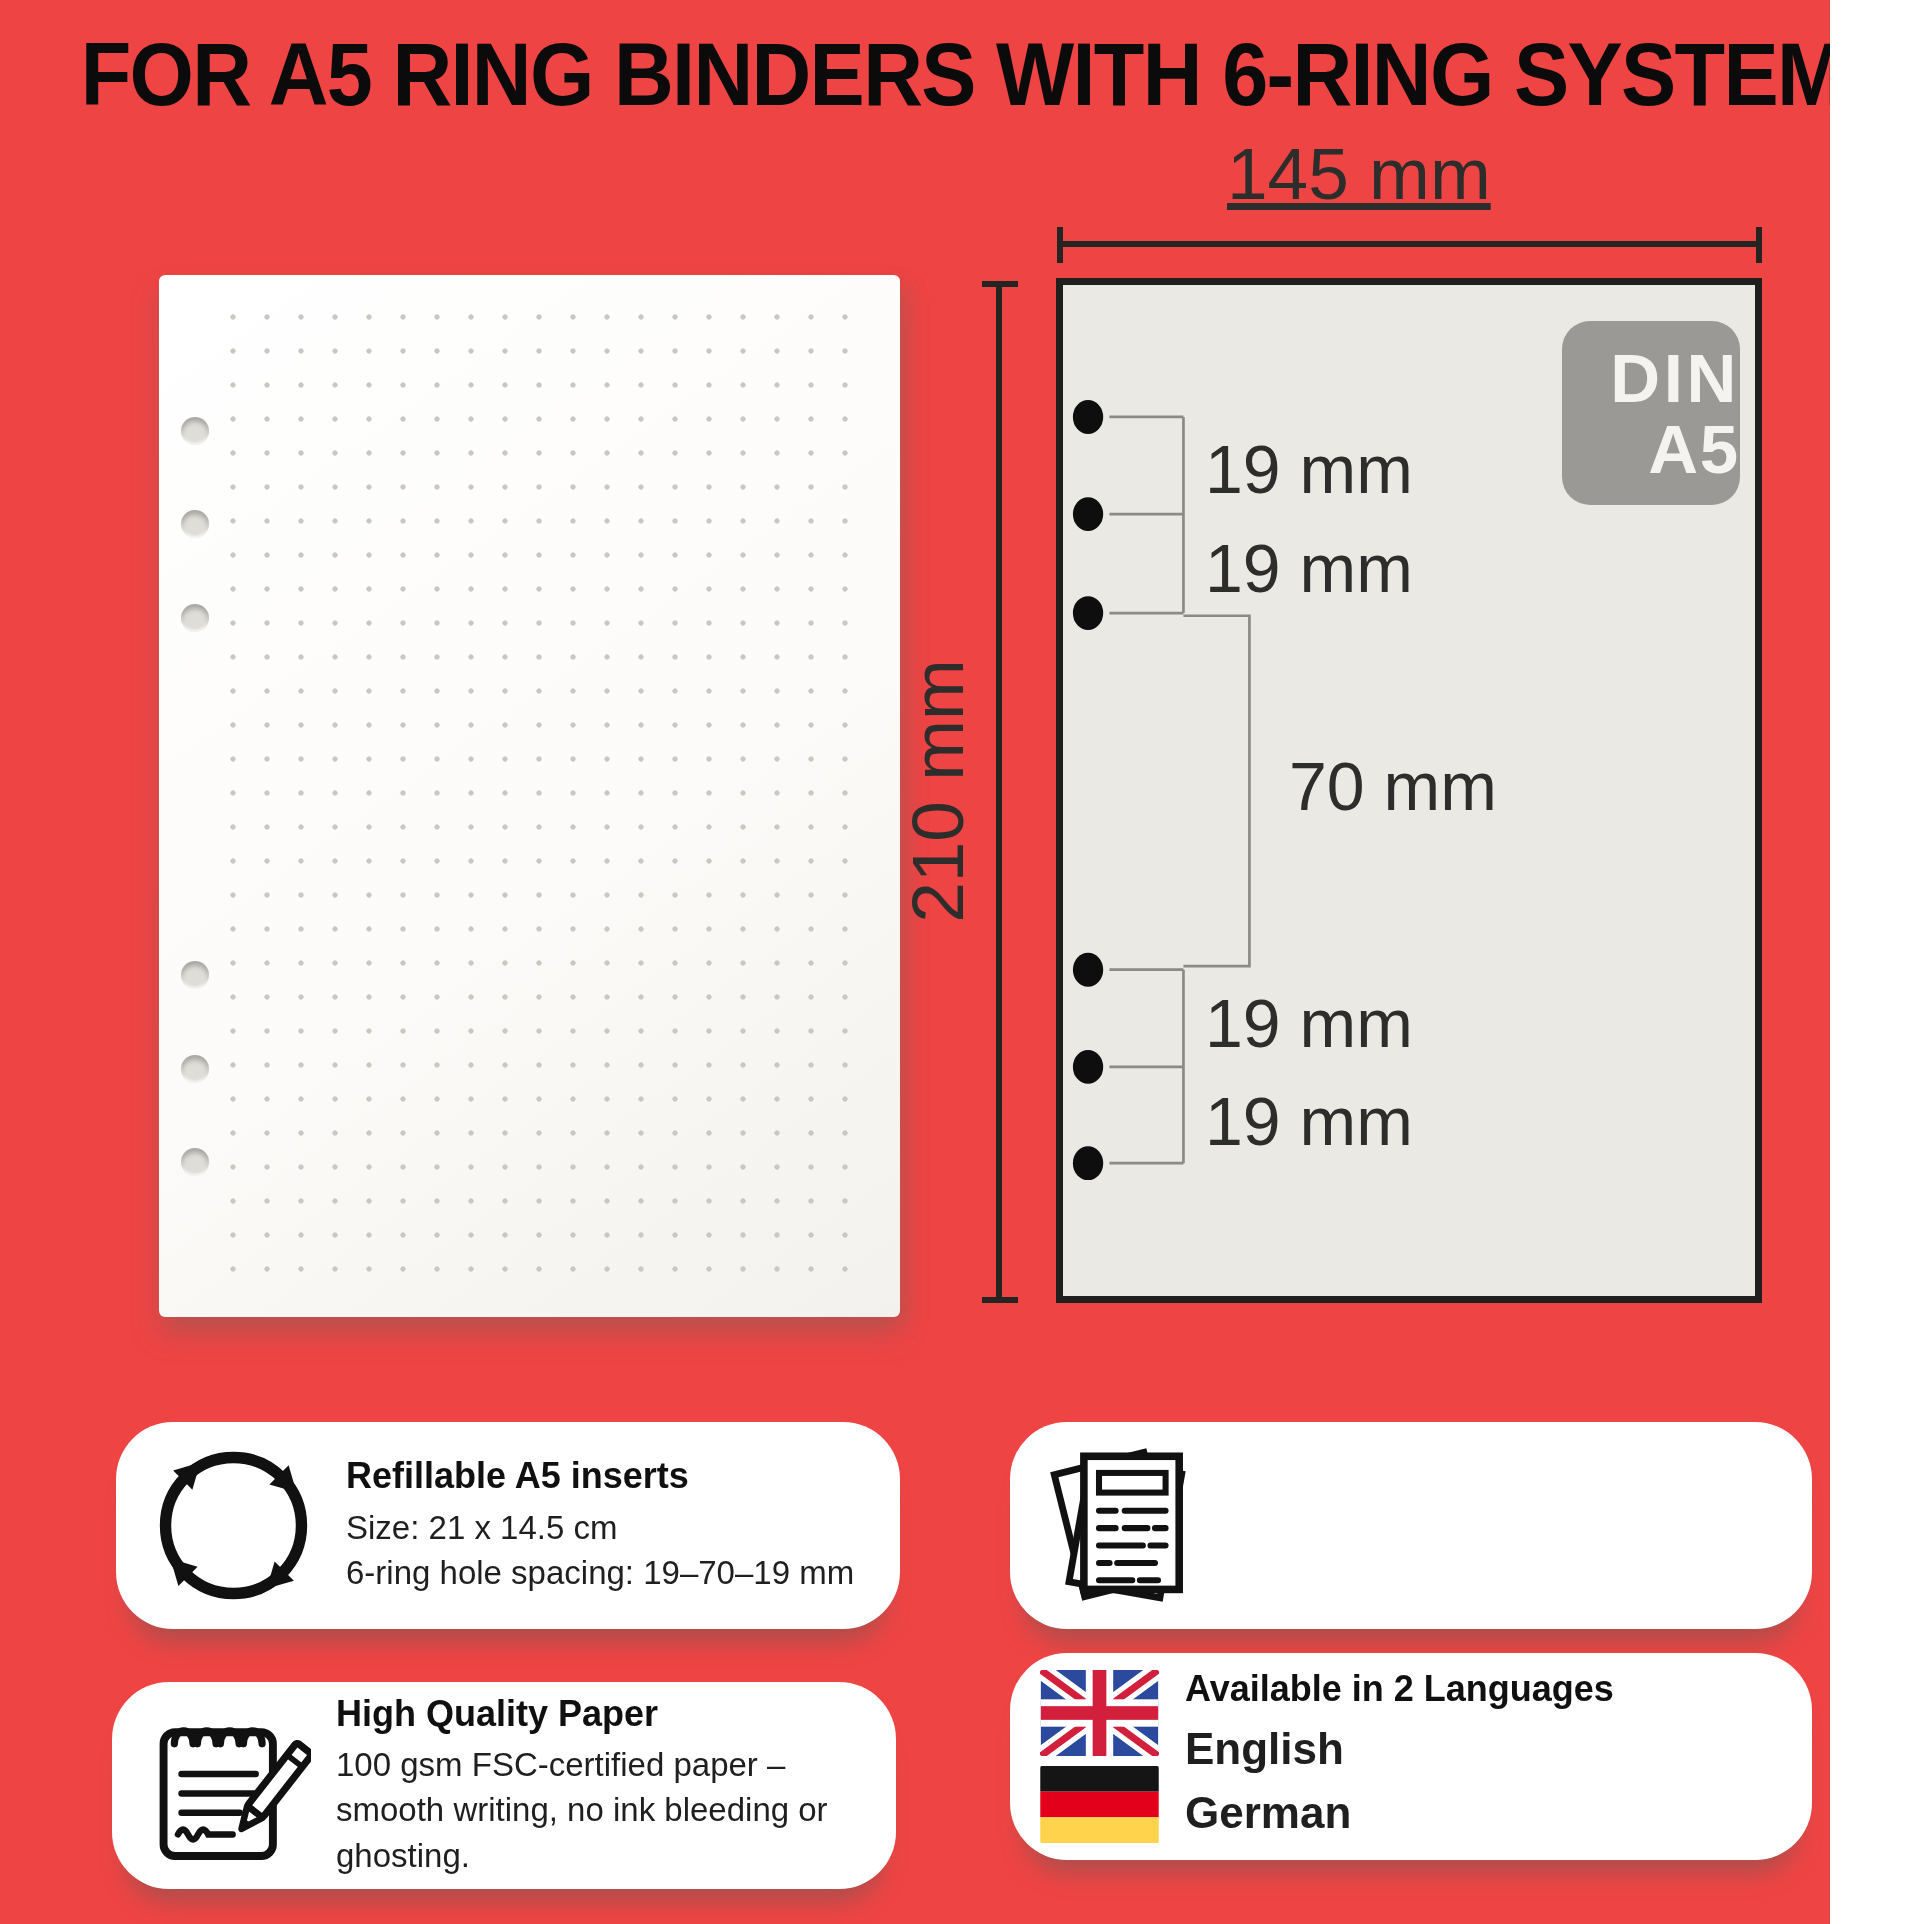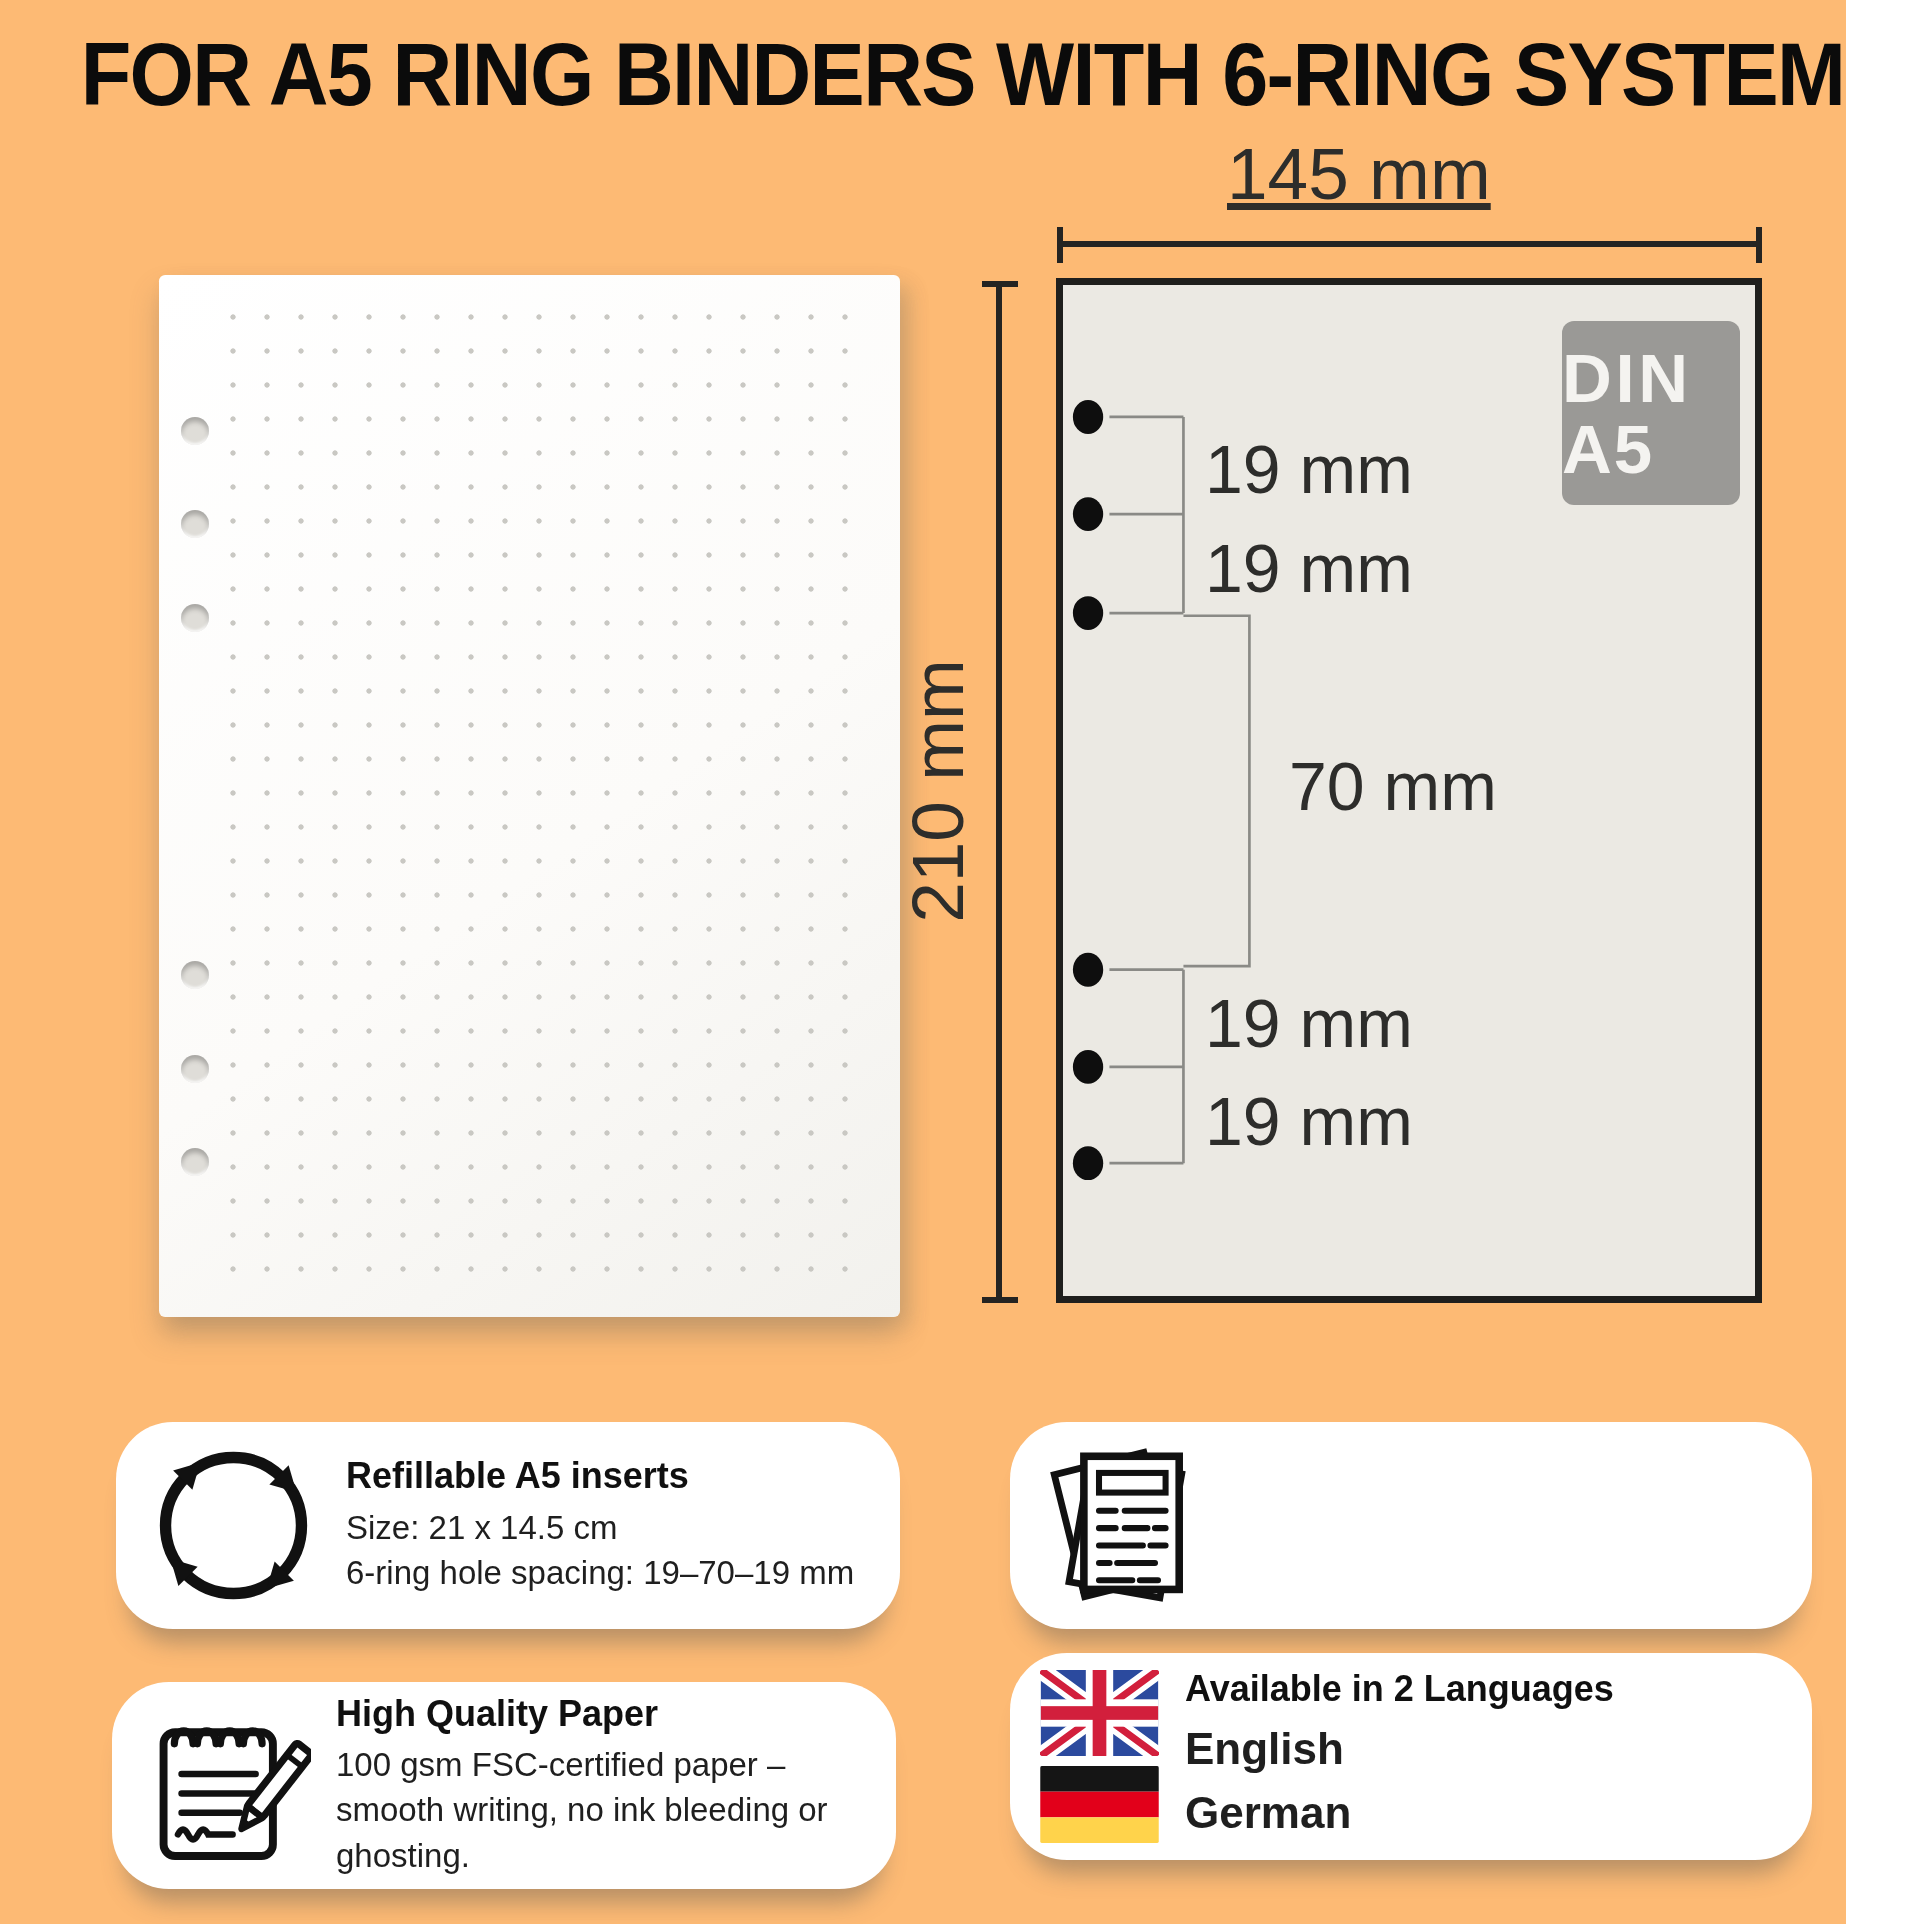--- a/index.html
+++ b/index.html
@@ -1,17 +1,17 @@
 <!DOCTYPE html>
 <html style="font-size:14.3px"><head>
 <meta charset="utf-8">
 <style>
   html,body{margin:0;padding:0;}
   body{width:1925px;height:1925px;overflow:hidden;font-family:"Liberation Sans",sans-serif;}
-  #canvas{position:relative;width:1830px;height:1925px;background:#fdba74;overflow:hidden;padding-left:16px;}
+  #canvas{position:relative;width:1830px;height:1925px;background:#ef4444;overflow:hidden;}
 
   
   .main-title{position:absolute;left:0;top:23px;width:1925px;text-align:center;
     font-size:89px;font-weight:700;letter-spacing:-1.8px;color:#0B0B0B;
     transform:scaleX(0.93);transform-origin:center;white-space:nowrap;}
 
   
   .paper{position:absolute;left:159px;top:275px;width:741px;height:1042px;border-radius:6.2px;
     background:linear-gradient(145deg,#FFFFFF 0%,#FCFBF9 55%,#F2F1ED 100%);
     box-shadow:0 18px 28.5px rgba(108,104,94,0.30),10.7px 9px 19.6px rgba(108,104,94,0.16);}
@@ -30,22 +30,22 @@
   .dim-top-line::before,.dim-top-line::after{content:"";position:absolute;width:6.2px;height:36px;top:-14.3px;background:#242422;}
   .dim-top-line::before{left:0;} .dim-top-line::after{right:0;}
   .dim-left-line{position:absolute;left:996px;top:281px;width:6.2px;height:1022px;background:#242422;}
   .dim-left-line::before,.dim-left-line::after{content:"";position:absolute;height:6.2px;width:36px;left:-14.3px;background:#242422;}
   .dim-left-line::before{top:0;} .dim-left-line::after{bottom:0;}
   .dim-left-label{position:absolute;left:937px;top:791px;transform:translate(-50%,-50%) rotate(-90deg);
     font-size:73px;color:#2D2D2B;white-space:nowrap;}
 
   .page{position:absolute;left:1056px;top:278px;width:706px;height:1025px;box-sizing:border-box;
     border:7.1px solid #1F1F1D;background:#EBE9E3;}
-  .badge{position:absolute;left:1562px;top:321px;width:178px;height:184px;border-radius:12px;
-    background:#9A9996;color:#F4F3F0;text-align:left;line-height:1;}
+  .badge{position:absolute;left:1562px;top:321px;width:178px;height:184px;border-radius:28px;
+    background:#9A9996;color:#F4F3F0;text-align:right;line-height:1;}
   .badge .b1{display:block;margin-top:23px;font-size:69px;font-weight:700;letter-spacing:3.6px;}
   .badge .b2{display:block;margin-top:1.8px;font-size:69px;font-weight:700;letter-spacing:1.8px;}
   .holes-svg{position:absolute;left:1063px;top:285px;width:692px;height:1011px;}
 
   .spacing-label{position:absolute;font-size:68px;color:#2D2D2B;white-space:nowrap;line-height:1;}
   .sp0{left:1205px;top:435px;} .sp1{left:1205px;top:534px;}
   .sp2{left:1289px;top:752px;}
   .sp3{left:1205px;top:989px;} .sp4{left:1205px;top:1087px;}
 
   

